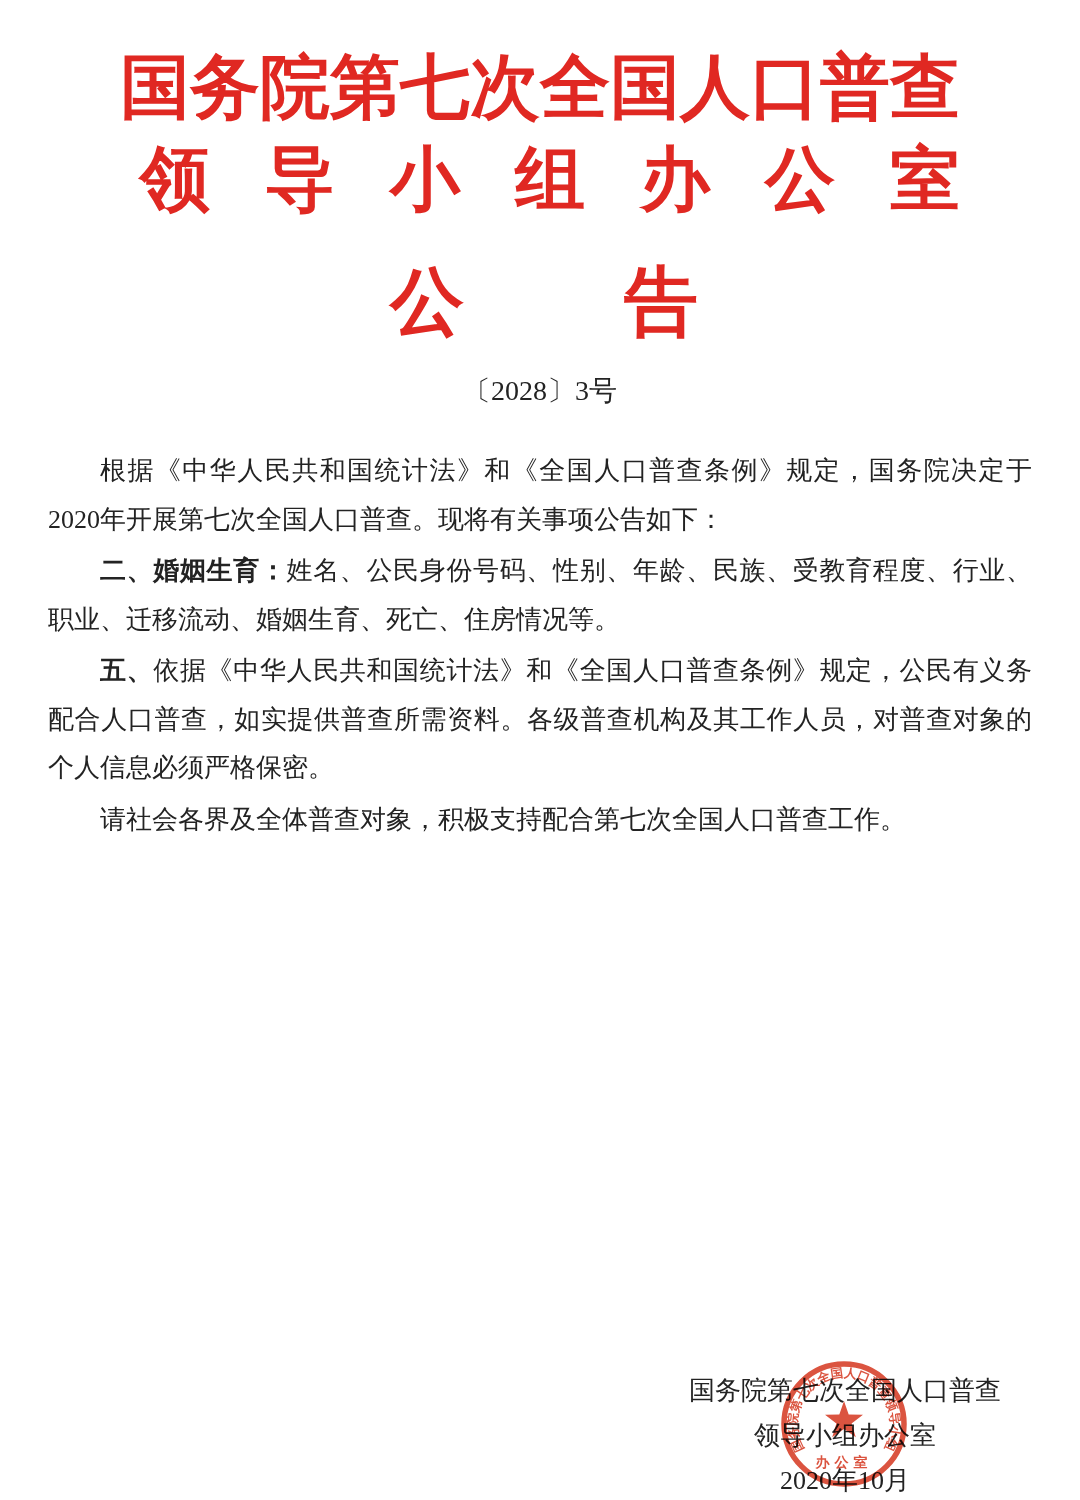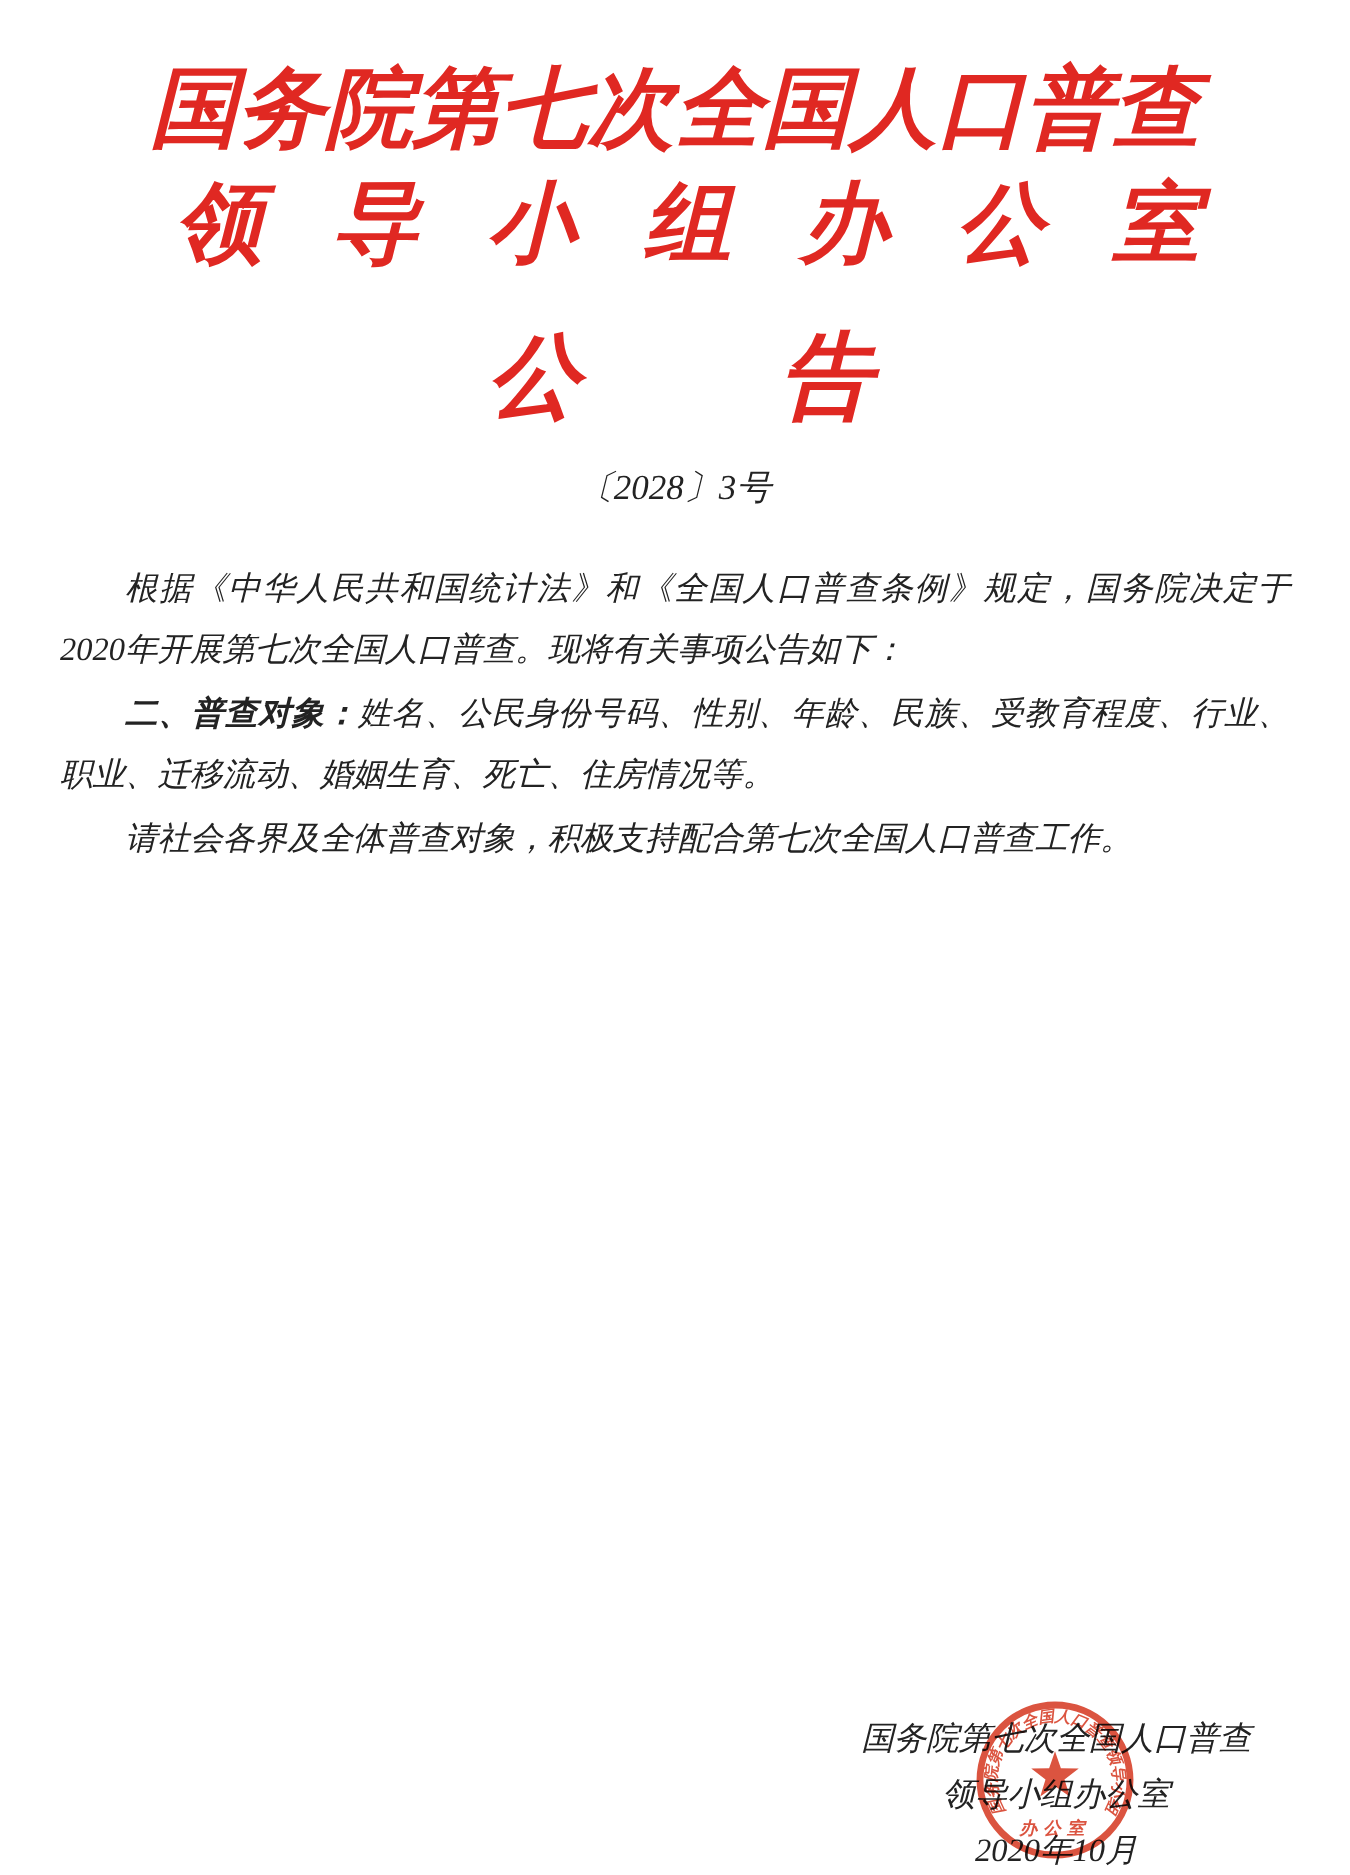--- a/index.html
+++ b/index.html
@@ -4,21 +4,20 @@
 <style>
   html,body{margin:0;padding:0;background:#e8e8e8;}
   .page{
     position:relative;
     width:1080px;height:1500px;
     margin:0 auto;
     background:var(--background,#ffffff);
     font-family:"Liberation Serif","DejaVu Serif",serif;
     color:var(--body-text,#222222);
     overflow:hidden;
-    font-style:italic;
   }
   
   .title-line{
     position:absolute;
     color:var(--title-red,#e02822);
     font-weight:bold;
     white-space:nowrap;
   }
   .title-line-1{
     top:40px;left:0;width:1080px;height:95px;line-height:95px;
@@ -86,21 +85,22 @@
 
   <div class="title-line title-line-3 char-justify">
       <span>公</span>
       <span>告</span>
     </div>
 
   <div class="doc-number">〔2028〕3号</div>
 
   <main class="body-text">
     <p><b class="lead"></b><span>根据《中华人民共和国统计法》和《全国人口普查条例》规定，国务院决定于2020年开展第七次全国人口普查。现将有关事项公告如下：</span></p>
-    <p><b class="lead">二、普查对象：</b><span>姓名、公民身份号码、性别、年龄、民族、受教育程度、行业、职业、迁移流动、婚姻生育、死亡、住房情况等。</span></p>
+    <p><b class="lead">二、婚姻生育：</b><span>姓名、公民身份号码、性别、年龄、民族、受教育程度、行业、职业、迁移流动、婚姻生育、死亡、住房情况等。</span></p>
+    <p><b class="lead">五、</b><span>依据《中华人民共和国统计法》和《全国人口普查条例》规定，公民有义务配合人口普查，如实提供普查所需资料。各级普查机构及其工作人员，对普查对象的个人信息必须严格保密。</span></p>
     <p><b class="lead"></b><span>请社会各界及全体普查对象，积极支持配合第七次全国人口普查工作。</span></p>
   </main>
 
   <div class="signature">
     <div>国务院第七次全国人口普查</div>
     <div>领导小组办公室</div>
     <div>2020年10月</div>
   </div>
 
   <svg class="seal" viewBox="0 0 132 132" xmlns="http://www.w3.org/2000/svg">

